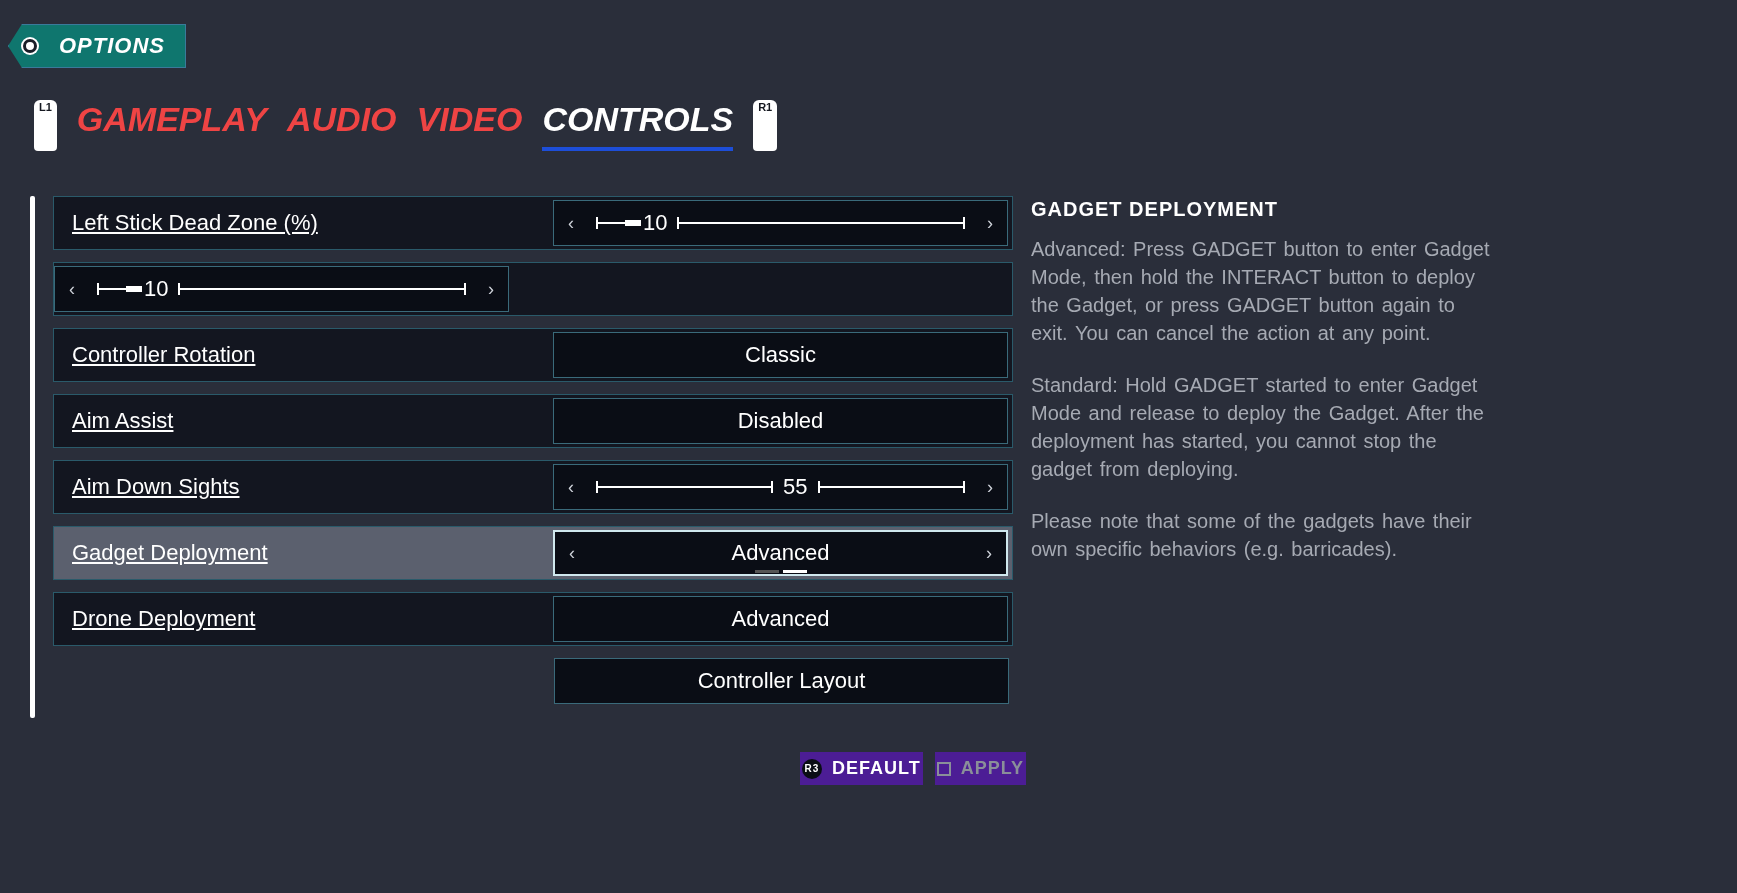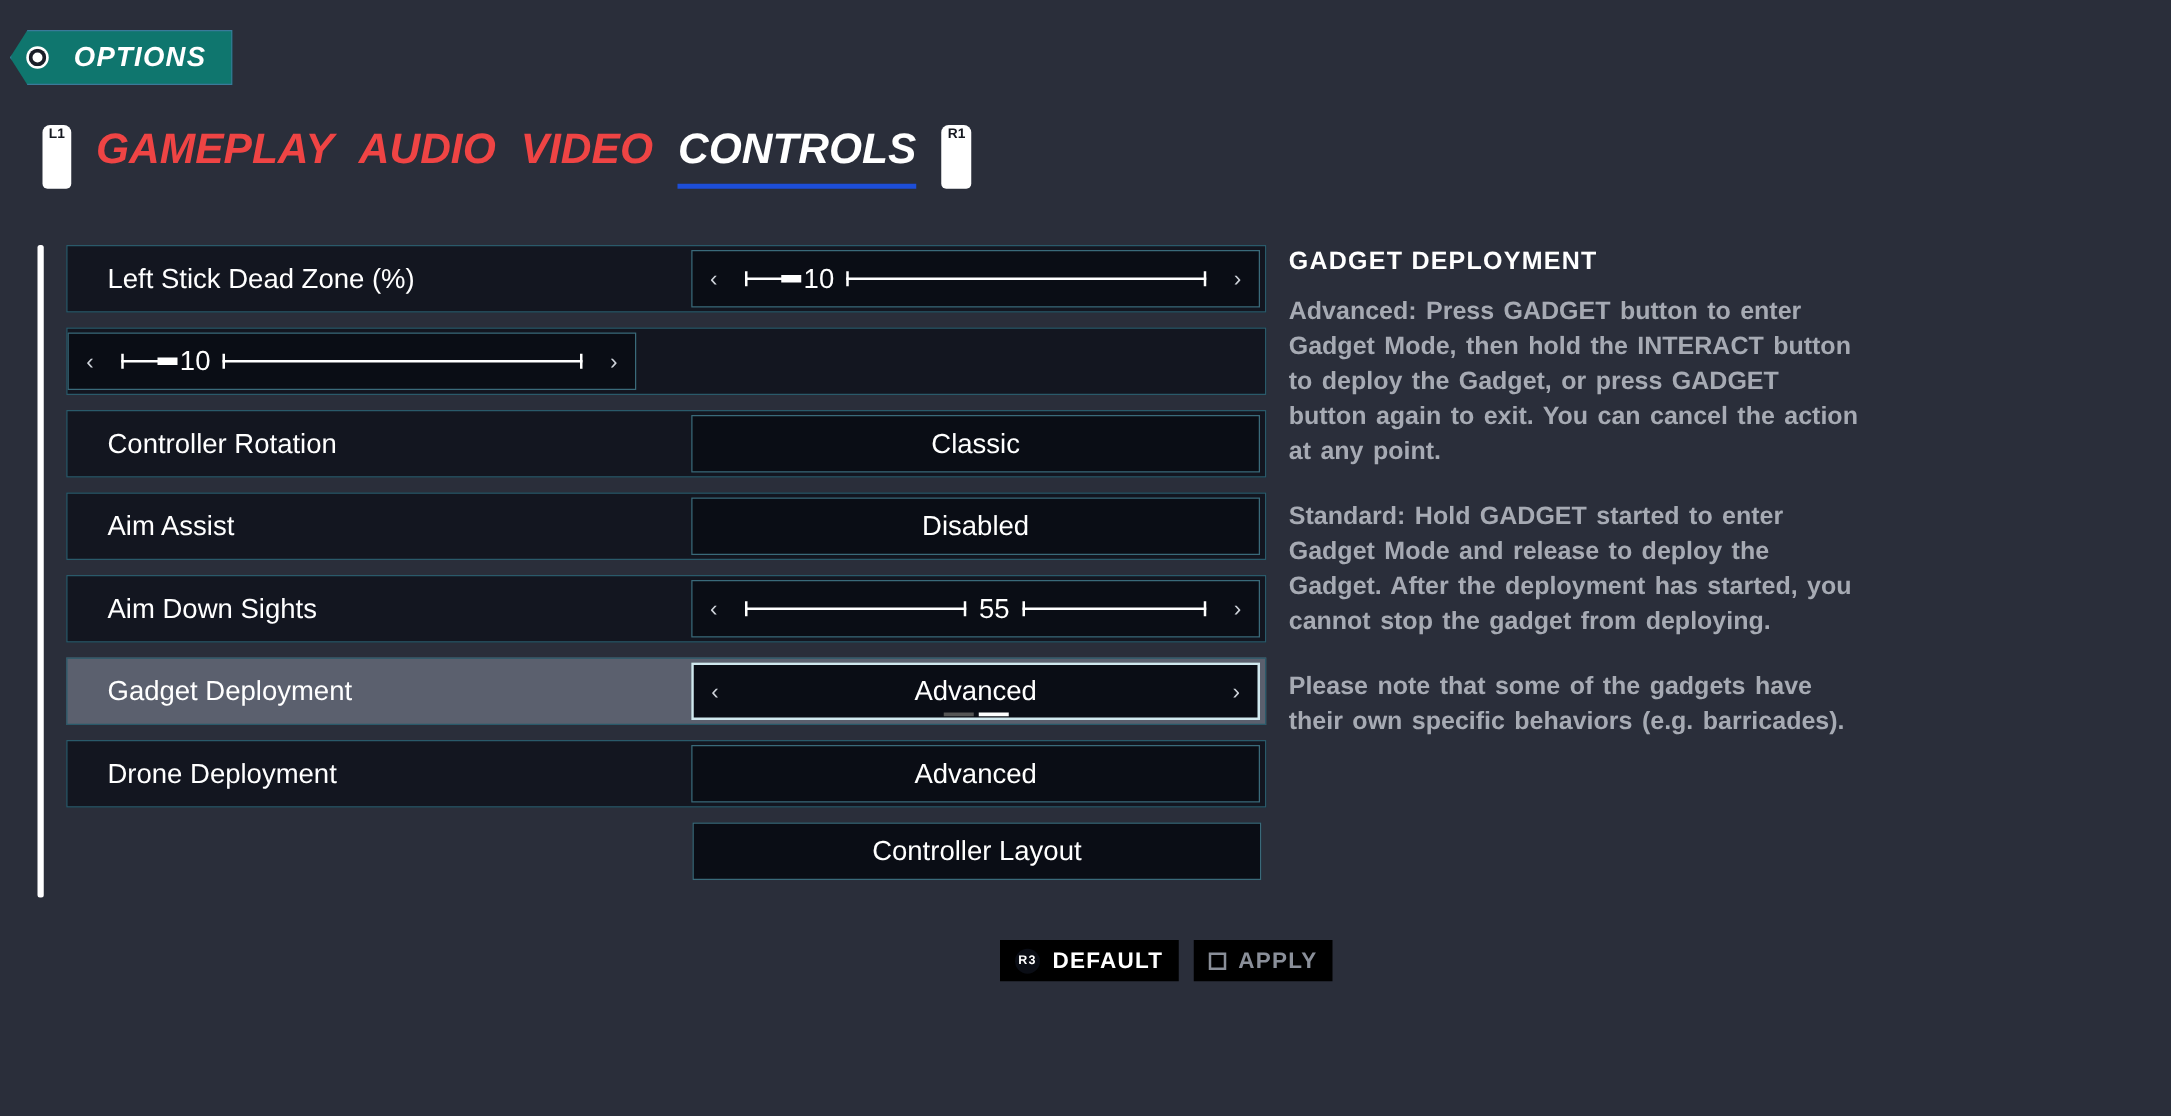--- a/index.html
+++ b/index.html
@@ -97,21 +97,22 @@
   border: 1px solid #2a5a6a;
   align-items: center;
 }
 .row.selected {
   background: #5b606e;
 }
 .row-label {
   flex: 1;
   font-size: 22px;
   font-weight: 500;
-  padding-left: 32px;
+  padding-left: 18px;
+  text-decoration: underline;
 }
 .control {
   width: 455px;
   height: 46px;
   margin-right: 4px;
   border: 1px solid #3a6a7a;
   background: #0a0d15;
   display: flex;
   align-items: center;
   position: relative;
@@ -221,33 +222,32 @@
   letter-spacing: 1px;
   text-transform: uppercase;
   margin-bottom: 14px;
 }
 .desc-p {
   font-size: 20px;
   line-height: 28px;
   color: #a6aab3;
   margin-bottom: 24px;
   word-spacing: 2px;
-  font-weight: bold;
 }
 
 .footer {
   position: absolute;
   bottom: 108px;
   left: 800px;
   display: flex;
   gap: 12px;
 }
 .footer-btn {
-  background: #000000;
-  padding: 6px 12px;
+  background: #4c1d95;
+  padding: 6px 2px;
   display: flex;
   align-items: center;
   gap: 10px;
   font-size: 18px;
   font-weight: 600;
   letter-spacing: 1px;
   cursor: pointer;
 }
 .footer-btn.dim { color: #8a8f99; }
 .icon-btn {

